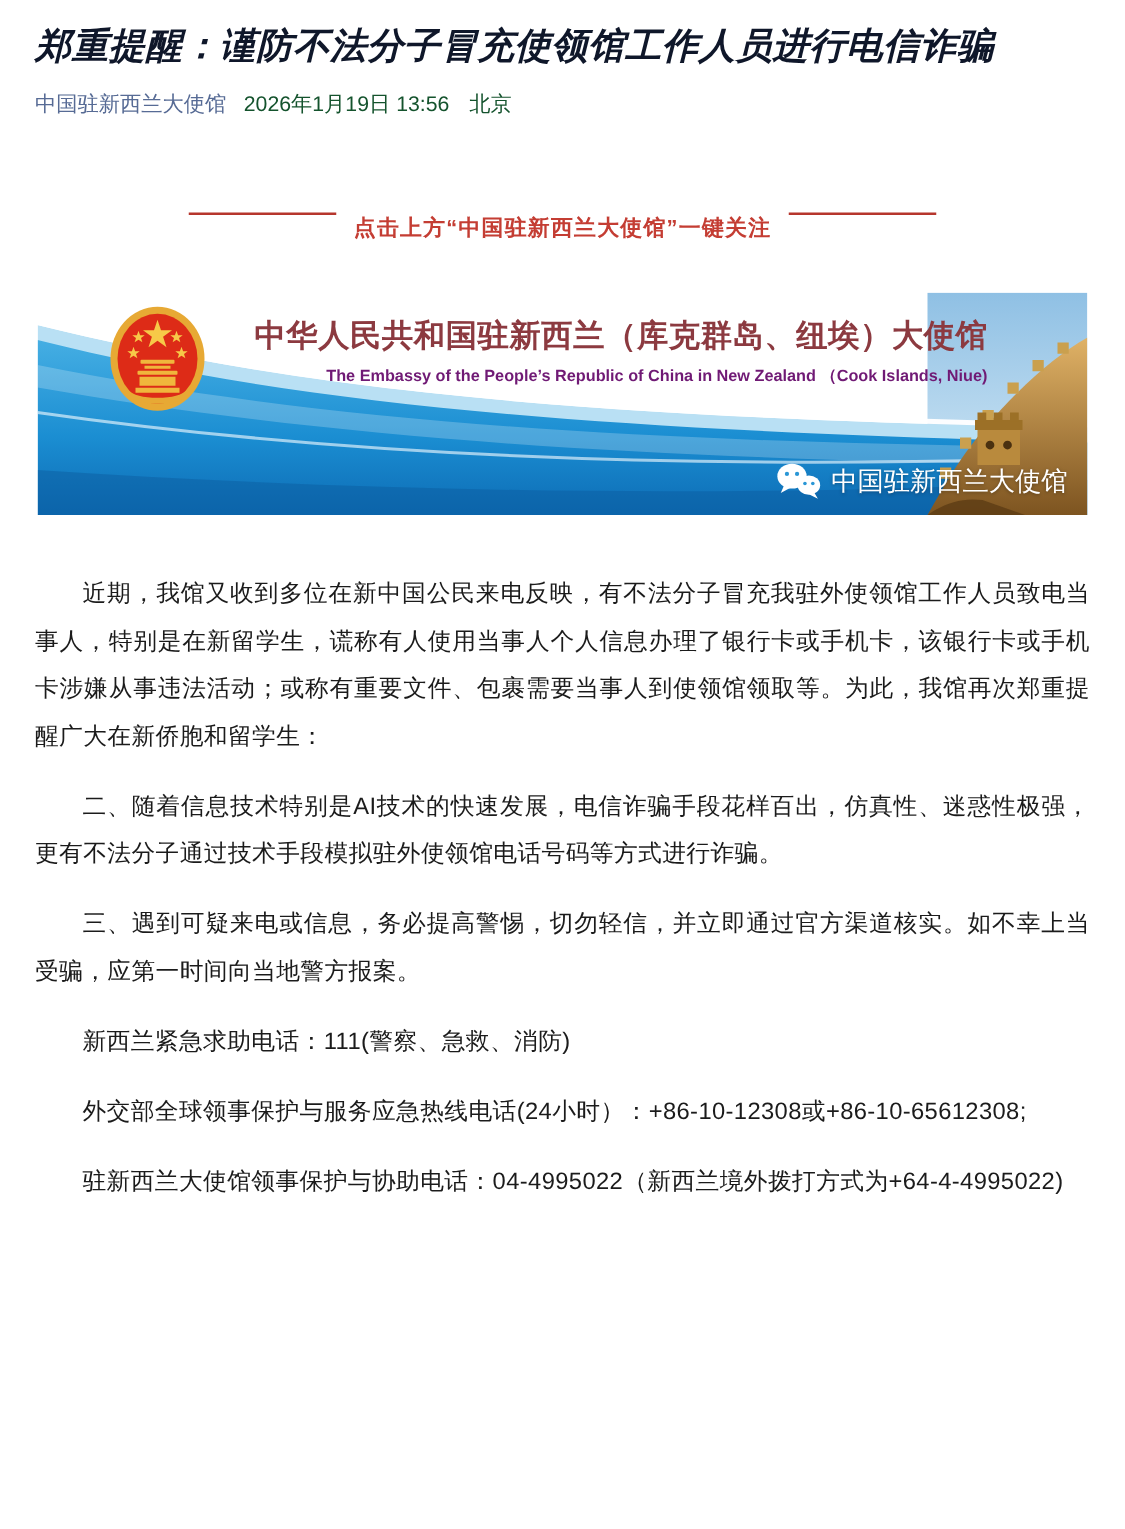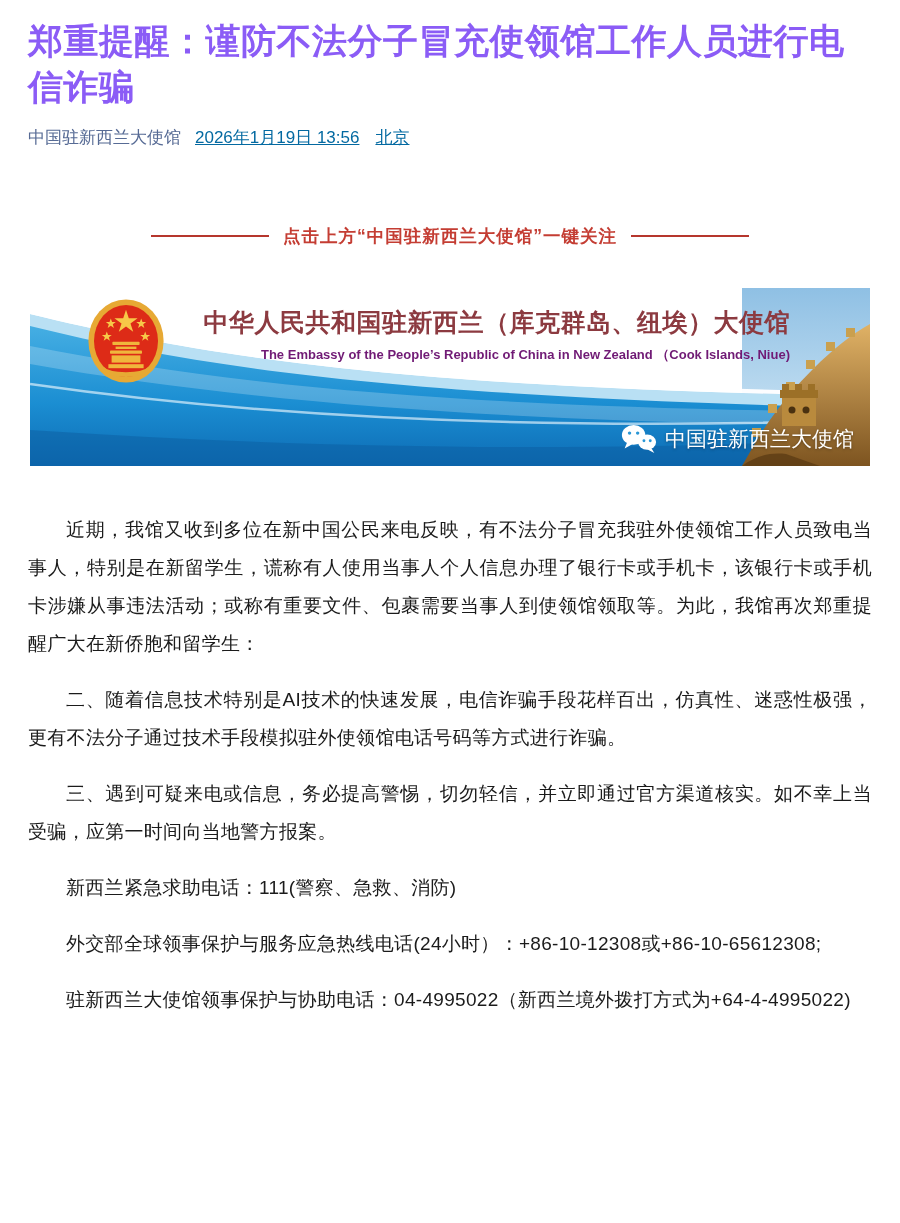--- a/index.html
+++ b/index.html
@@ -7,34 +7,34 @@
   body {
     width:900px; height:1223px; overflow:hidden;
     font-family:"Liberation Sans","DejaVu Sans",sans-serif;
     color:#191919;
   }
   .page { padding:0 28px; }
 
   
   .article-title {
     margin-top:18px;
-    font-size:35px; font-weight:700; line-height:1.32;
-    color:#8b5cf6; letter-spacing:0.5px;
+    font-size:29px; font-weight:700; line-height:1.32;
+    color:#0f172a; letter-spacing:0.5px;font-style:italic;
   }
   .meta-row {
     margin-top:16px; display:flex; align-items:baseline; gap:14px;
     font-size:17px; line-height:24px;
   }
   .account-name { color:#576b95; cursor:pointer; }
-  .publish-date, .publish-location { color:#0369a1;text-decoration:underline; }
+  .publish-date, .publish-location { color:#14532d; }
   .publish-location { margin-left:2px;text-align:center; }
 
   
   .follow-banner {
-    margin-top:74px; display:flex; align-items:center; justify-content:center;
+    margin-top:74px; display:flex; align-items:flex-start; justify-content:center;
     gap:14px;
   }
   .follow-line { height:2px; width:118px; background:#b6362d; }
   .follow-text {
     color:#c43d33; font-size:17.5px; font-weight:700; letter-spacing:1px;
     white-space:nowrap;
   }
 
   
   .embassy-banner {

